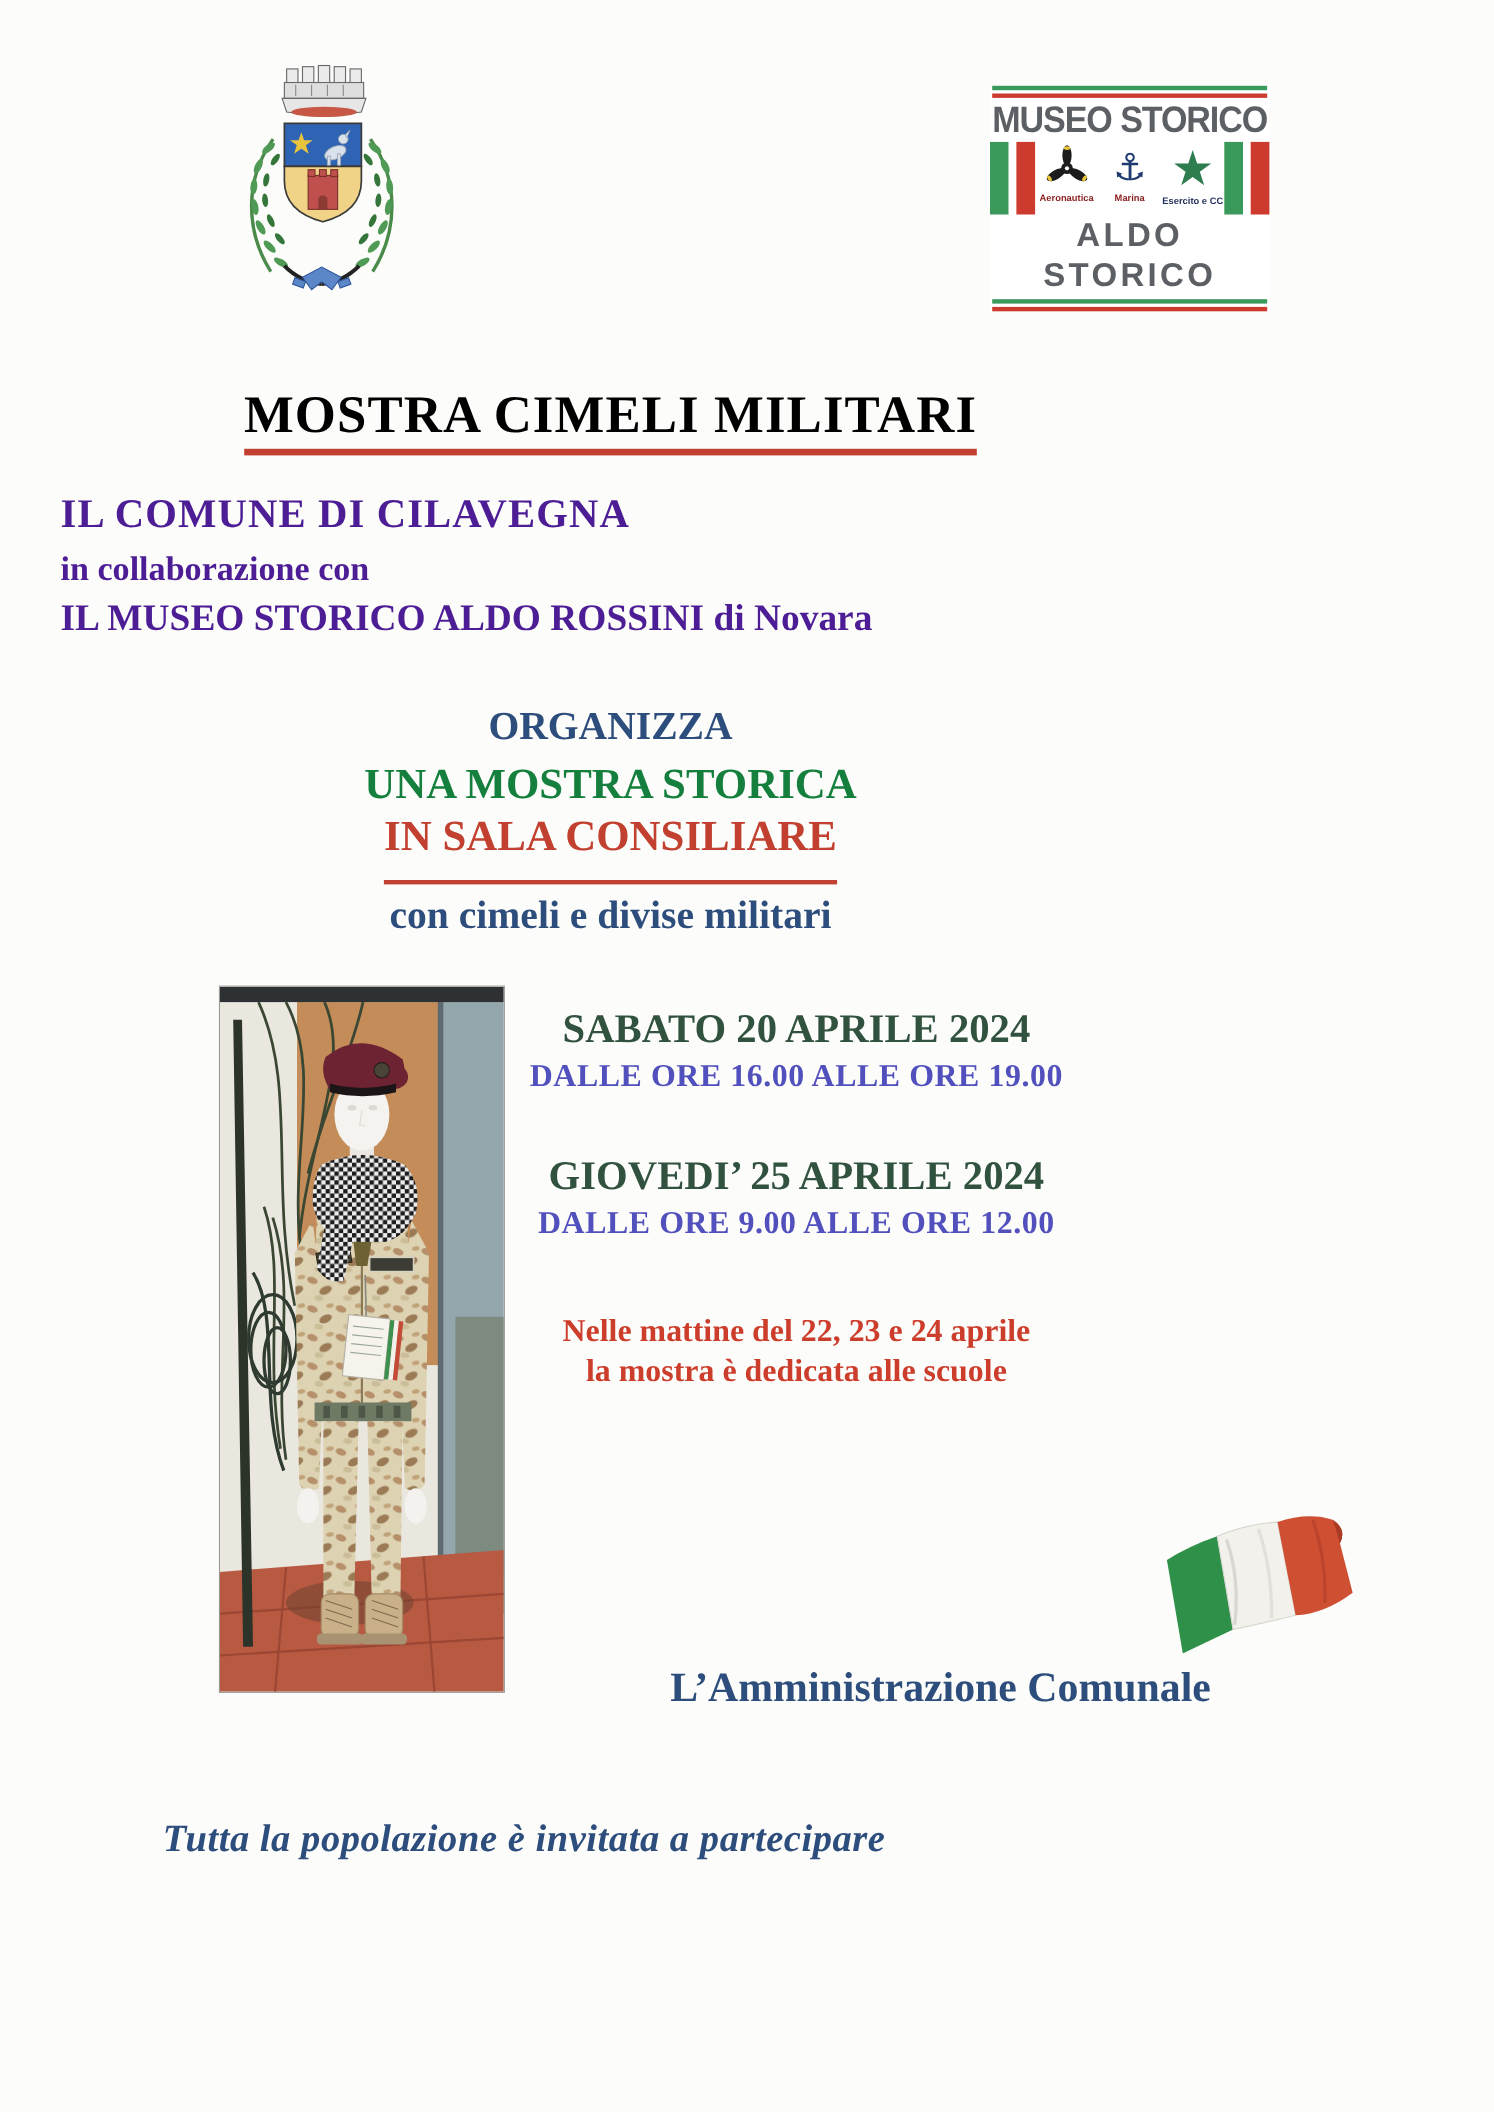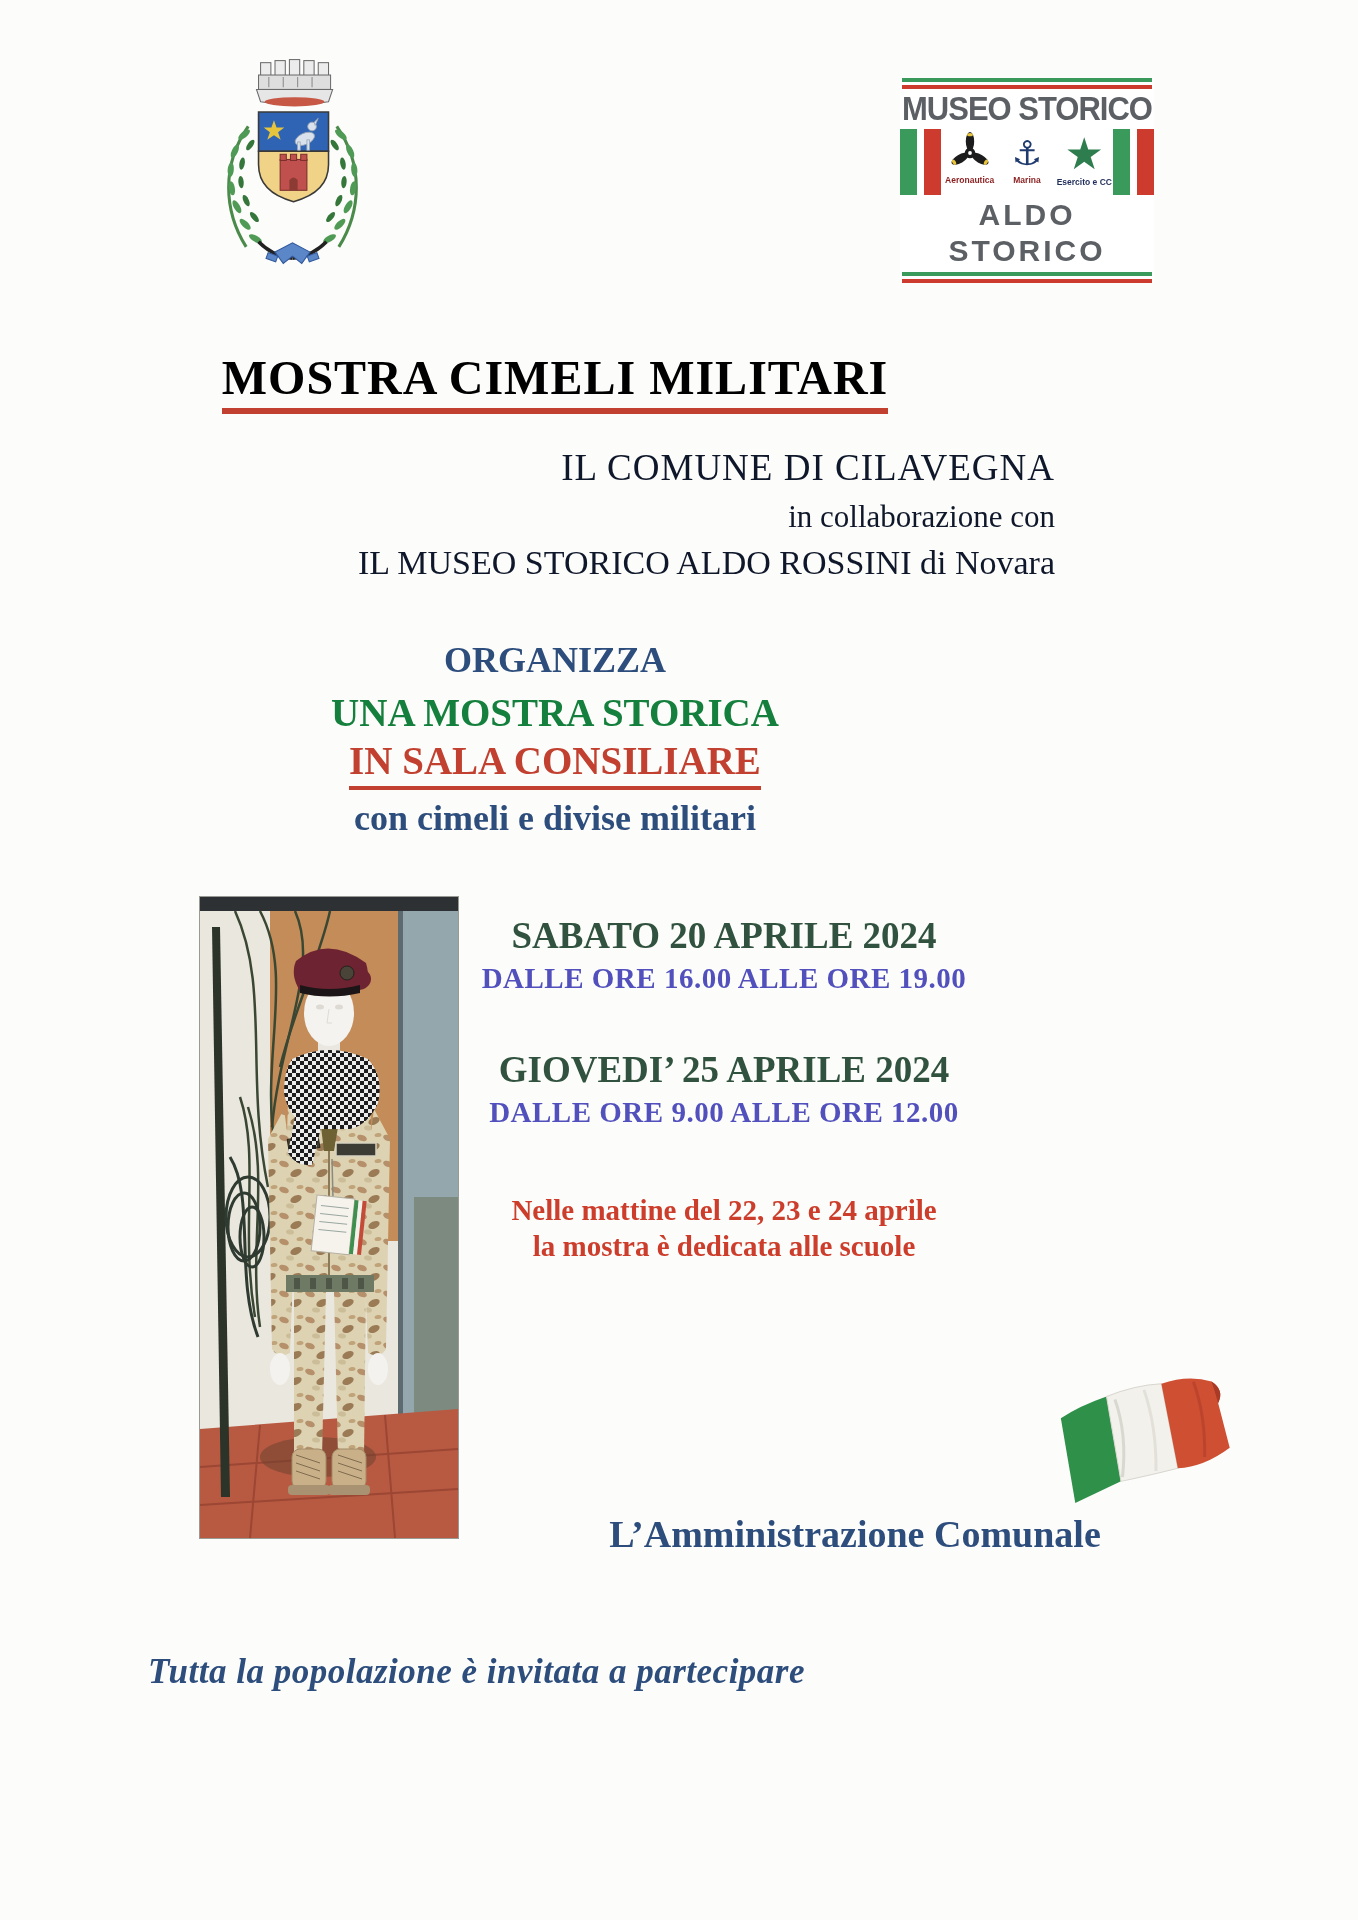--- a/index.html
+++ b/index.html
@@ -36,30 +36,30 @@
     font-family:"Liberation Sans", sans-serif;font-weight:bold;font-size:30px;
     color:#5c6065;text-align:center;letter-spacing:3px;line-height:36px;margin:2px 0 3px 0;
   }
 
   
   .poster-title{left:0;top:336px;width:1110px;text-align:center;}
   .poster-title span{
     display:inline-block;font-weight:bold;font-size:48px;color:#000000;
     letter-spacing:1px;border-bottom:6px solid #c2402f;padding-bottom:4px;line-height:52px;margin-top:16px;
   }
-  .intro{left:55px;top:446px;width:1000px;text-align:right;color:#0f172a;font-weight:normal;}
+  .intro{left:55px;top:446px;width:1000px;text-align:left;color:#4c1d95;font-weight:bold;}
   .intro-l1{font-size:37px;line-height:44px;letter-spacing:1px;margin-bottom:8px;}
   .intro-l2{font-size:31px;line-height:38px;margin-bottom:6px;}
   .intro-l3{font-size:34px;line-height:42px;}
 
   .organizza{left:55px;top:638px;width:1000px;text-align:center;font-weight:bold;}
   .org-l1{font-size:36px;line-height:44px;color:#2d4d7c;margin-bottom:8px;}
   .org-l2{font-size:39px;line-height:46px;color:#15803d;margin-bottom:2px;}
   .org-l3{font-size:39px;line-height:46px;color:#c2402f;margin-bottom:6px;}
-  .org-l3 span{display:inline-block;border-bottom:4px solid #c2402f;padding-bottom:2px;}
+  .org-l3 span{display:inline-block;border-bottom:4px solid #c2402f;padding-bottom:16px;}
   .org-l4{font-size:36px;line-height:44px;color:#2d4d7c;}
 
   
   .photo{left:200px;top:897px;width:258px;height:641px;outline:1px solid #9a9a94;}
 
   
   .schedule{left:462px;top:914px;width:524px;text-align:center;font-weight:bold;}
   .sch-heading{font-size:43px;line-height:52px;color:#30523e;margin-bottom:4px;}
   .sch-date{font-size:37px;line-height:44px;color:#30523e;margin-bottom:2px;}
   .sch-time{font-size:29px;line-height:36px;color:#5150bd;letter-spacing:0.5px;}

